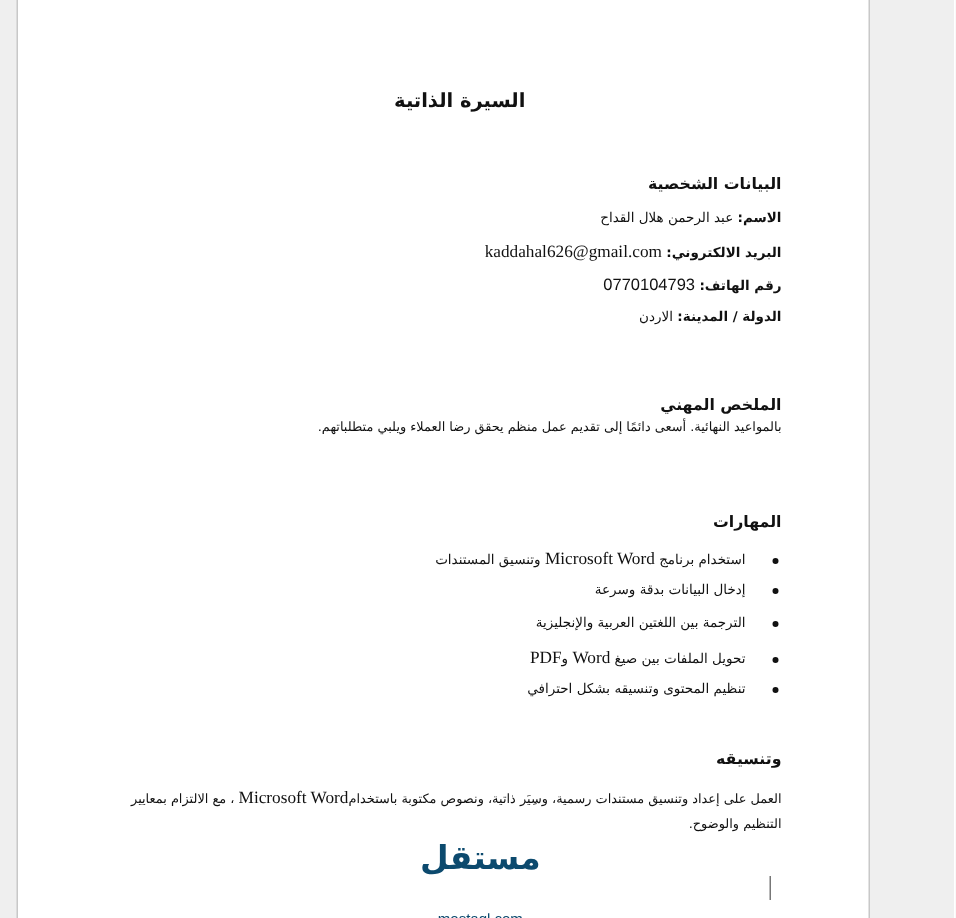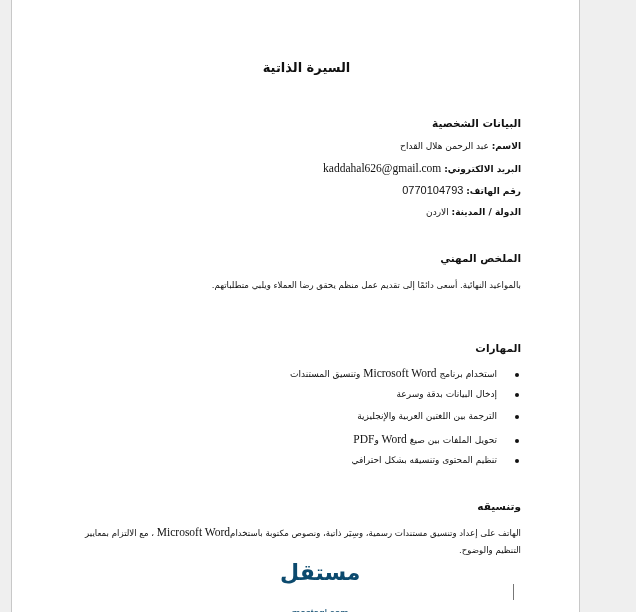--- a/index.html
+++ b/index.html
@@ -79,21 +79,21 @@
     <div class="line" style="top:184px;">
       <span class="lbl">رقم الهاتف:</span>
       <span class="latin" style="font-family:'Liberation Sans',sans-serif;font-size:11px;">0770104793</span>
     </div>
 
     <div class="line" style="top:207px;">
       <span class="lbl">الدولة / المدينة:</span>
       <span>الاردن</span>
     </div>
 
-    <div class="h" style="top:252px;">الملخص المهني</div>
+    <div class="h" style="top:264px;">الملخص المهني</div>
     <div class="para" style="top:277px;">
       <div>بالمواعيد النهائية. أسعى دائمًا إلى تقديم عمل منظم يحقق رضا العملاء ويلبي متطلباتهم.</div>
     </div>
 
     <div class="h" style="top:342px;">المهارات</div>
 
     <div class="bullet" style="top:367px;">
       <span class="dot"></span><span>استخدام برنامج </span><span class="latin">Microsoft Word</span><span> وتنسيق المستندات</span>
     </div>
     <div class="bullet" style="top:389px;">
@@ -104,21 +104,21 @@
     </div>
     <div class="bullet" style="top:433px;">
       <span class="dot"></span><span>تحويل الملفات بين صيغ </span><span class="latin">Word</span><span> و</span><span class="latin">PDF</span>
     </div>
     <div class="bullet" style="top:455px;">
       <span class="dot"></span><span>تنظيم المحتوى وتنسيقه بشكل احترافي</span>
     </div>
 
     <div class="h" style="top:500px;">وتنسيقه</div>
     <div class="para" style="top:524px;">
-      <div><span>الهاتف على إعداد وتنسيق مستندات رسمية، وسِيَر ذاتية، ونصوص مكتوبة باستخدام</span><span style="font-family:'Liberation Serif',serif;font-size:11.5px;">Microsoft Word</span><span> ، مع الالتزام بمعايير</span></div>
+      <div><span>العمل على إعداد وتنسيق مستندات رسمية، وسِيَر ذاتية، ونصوص مكتوبة باستخدام</span><span style="font-family:'Liberation Serif',serif;font-size:11.5px;">Microsoft Word</span><span> ، مع الالتزام بمعايير</span></div>
       <div>التنظيم والوضوح.</div>
     </div>
 
     <div class="cursor"></div>
 
     <div class="watermark">
       <div class="ar">مستقل</div>
       <div class="en">mostaql.com</div>
     </div>
   </div>

